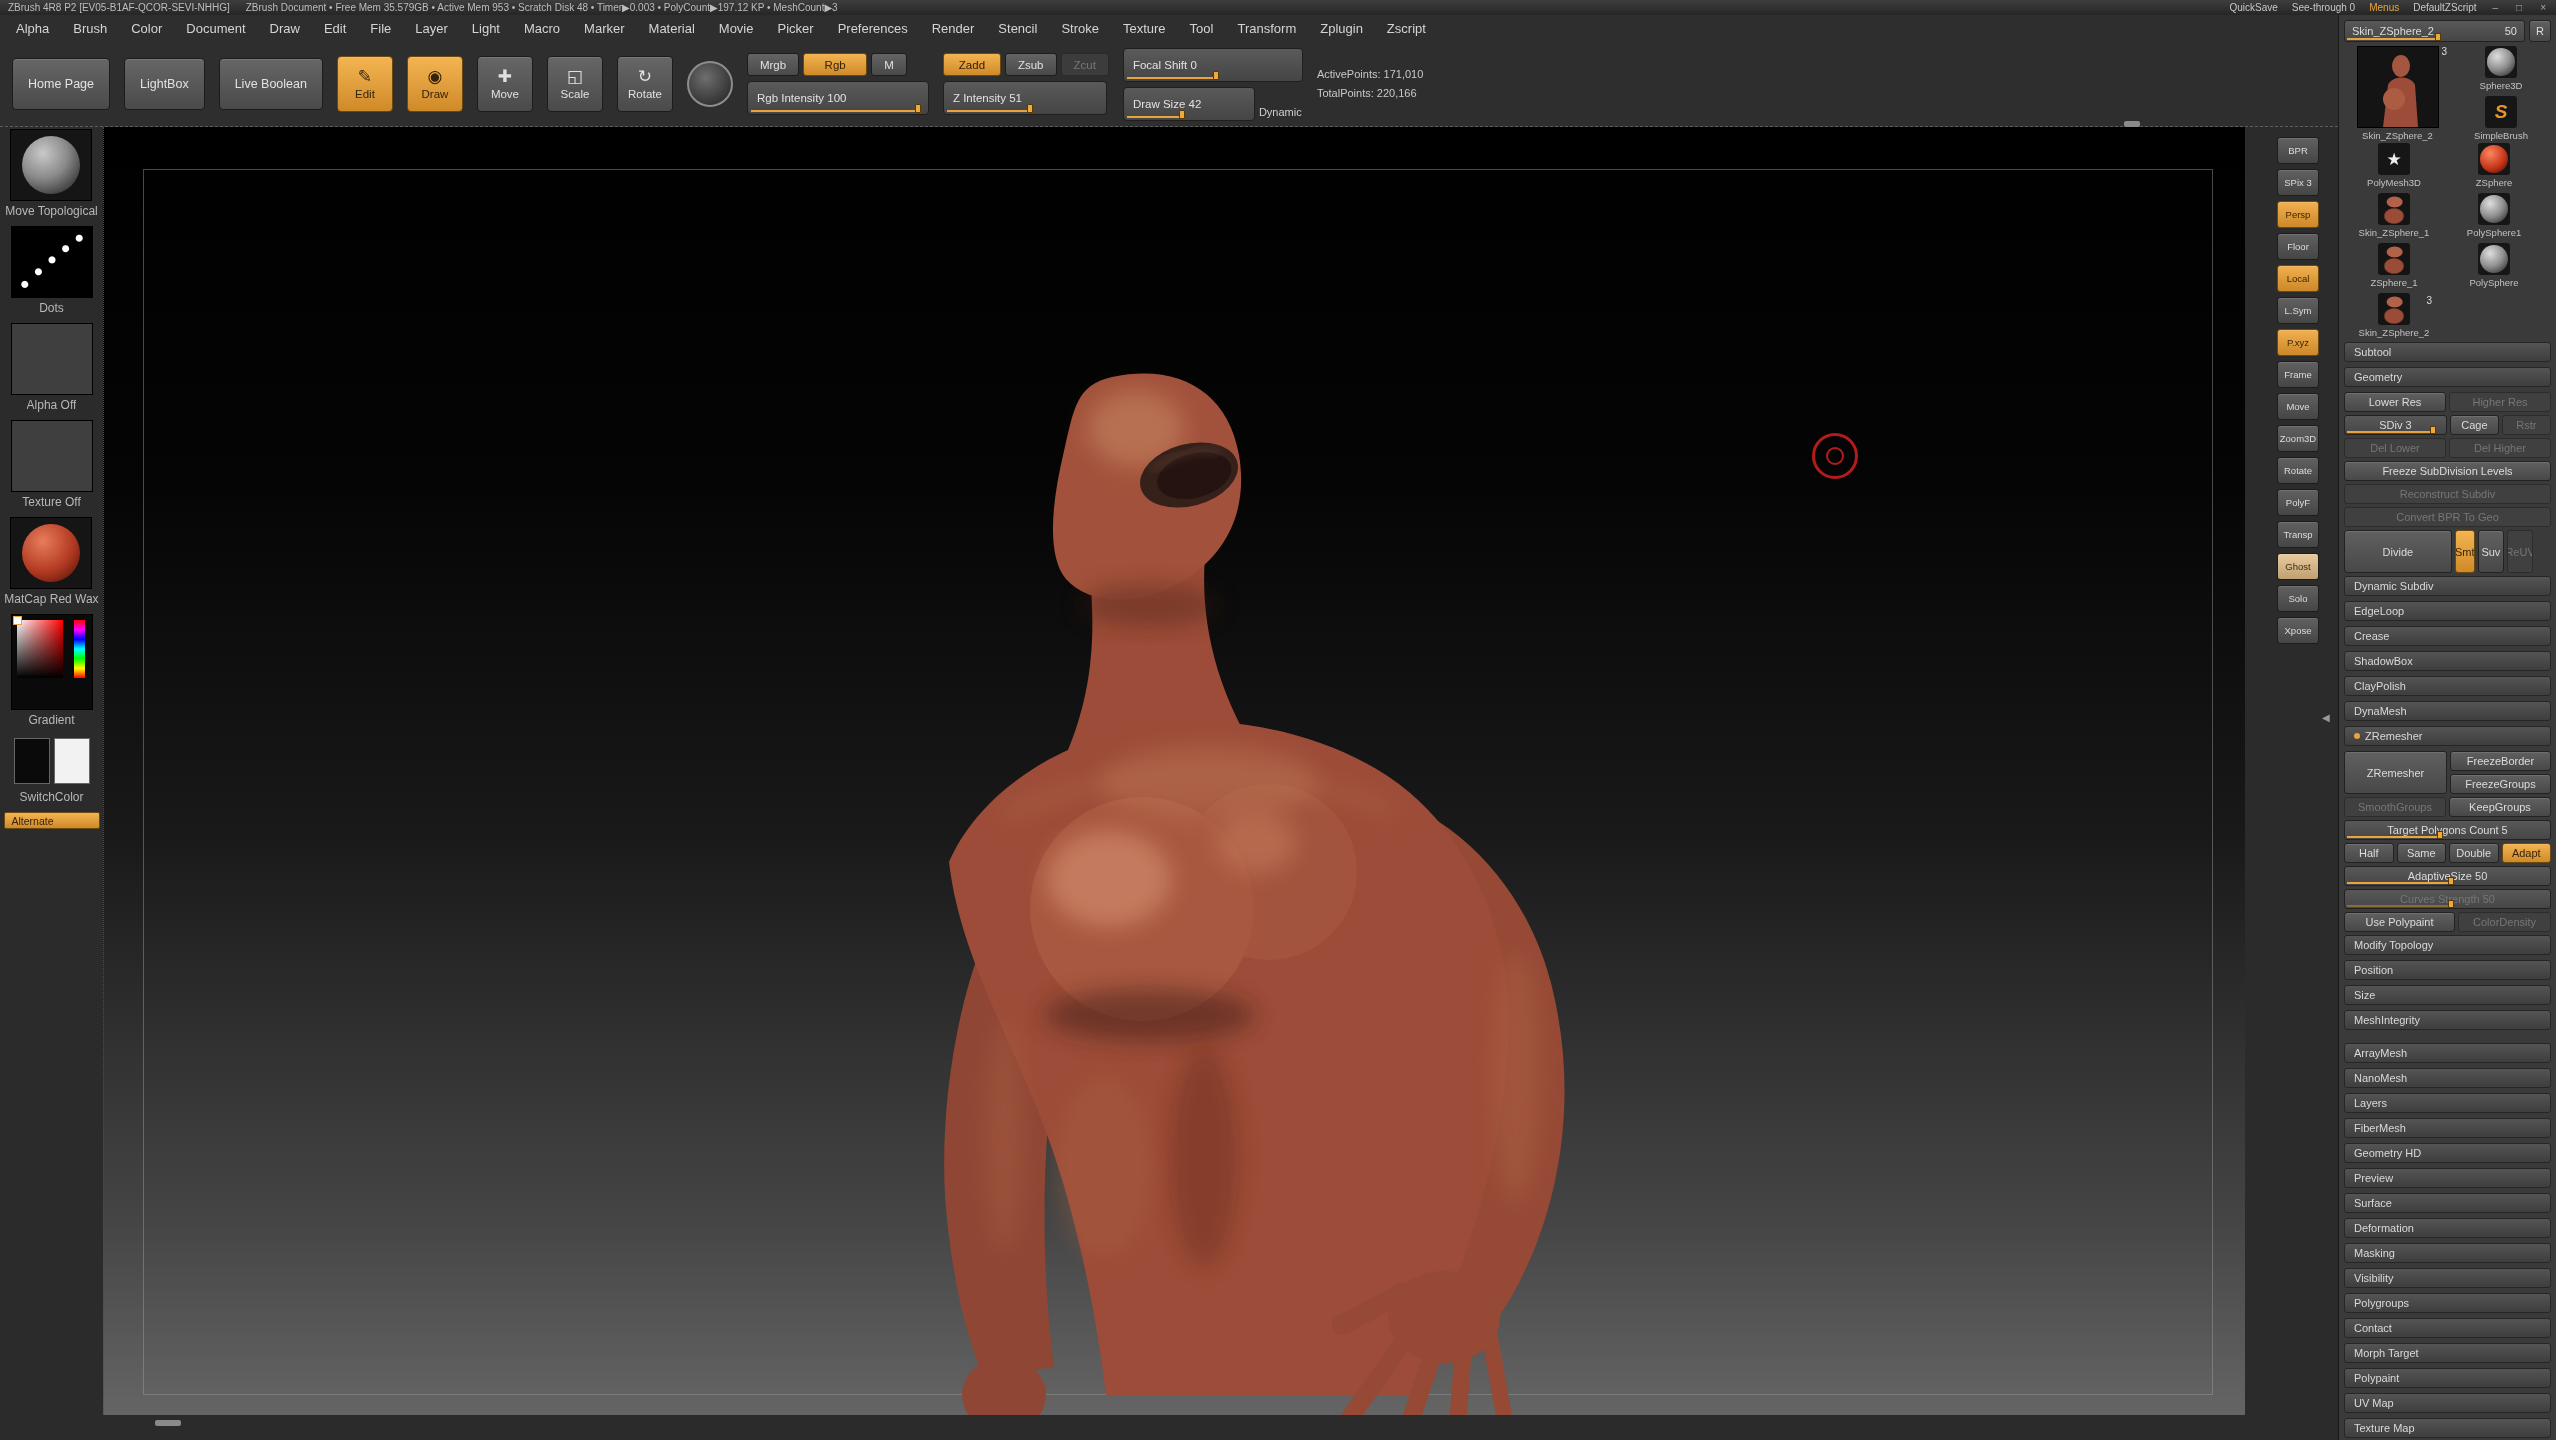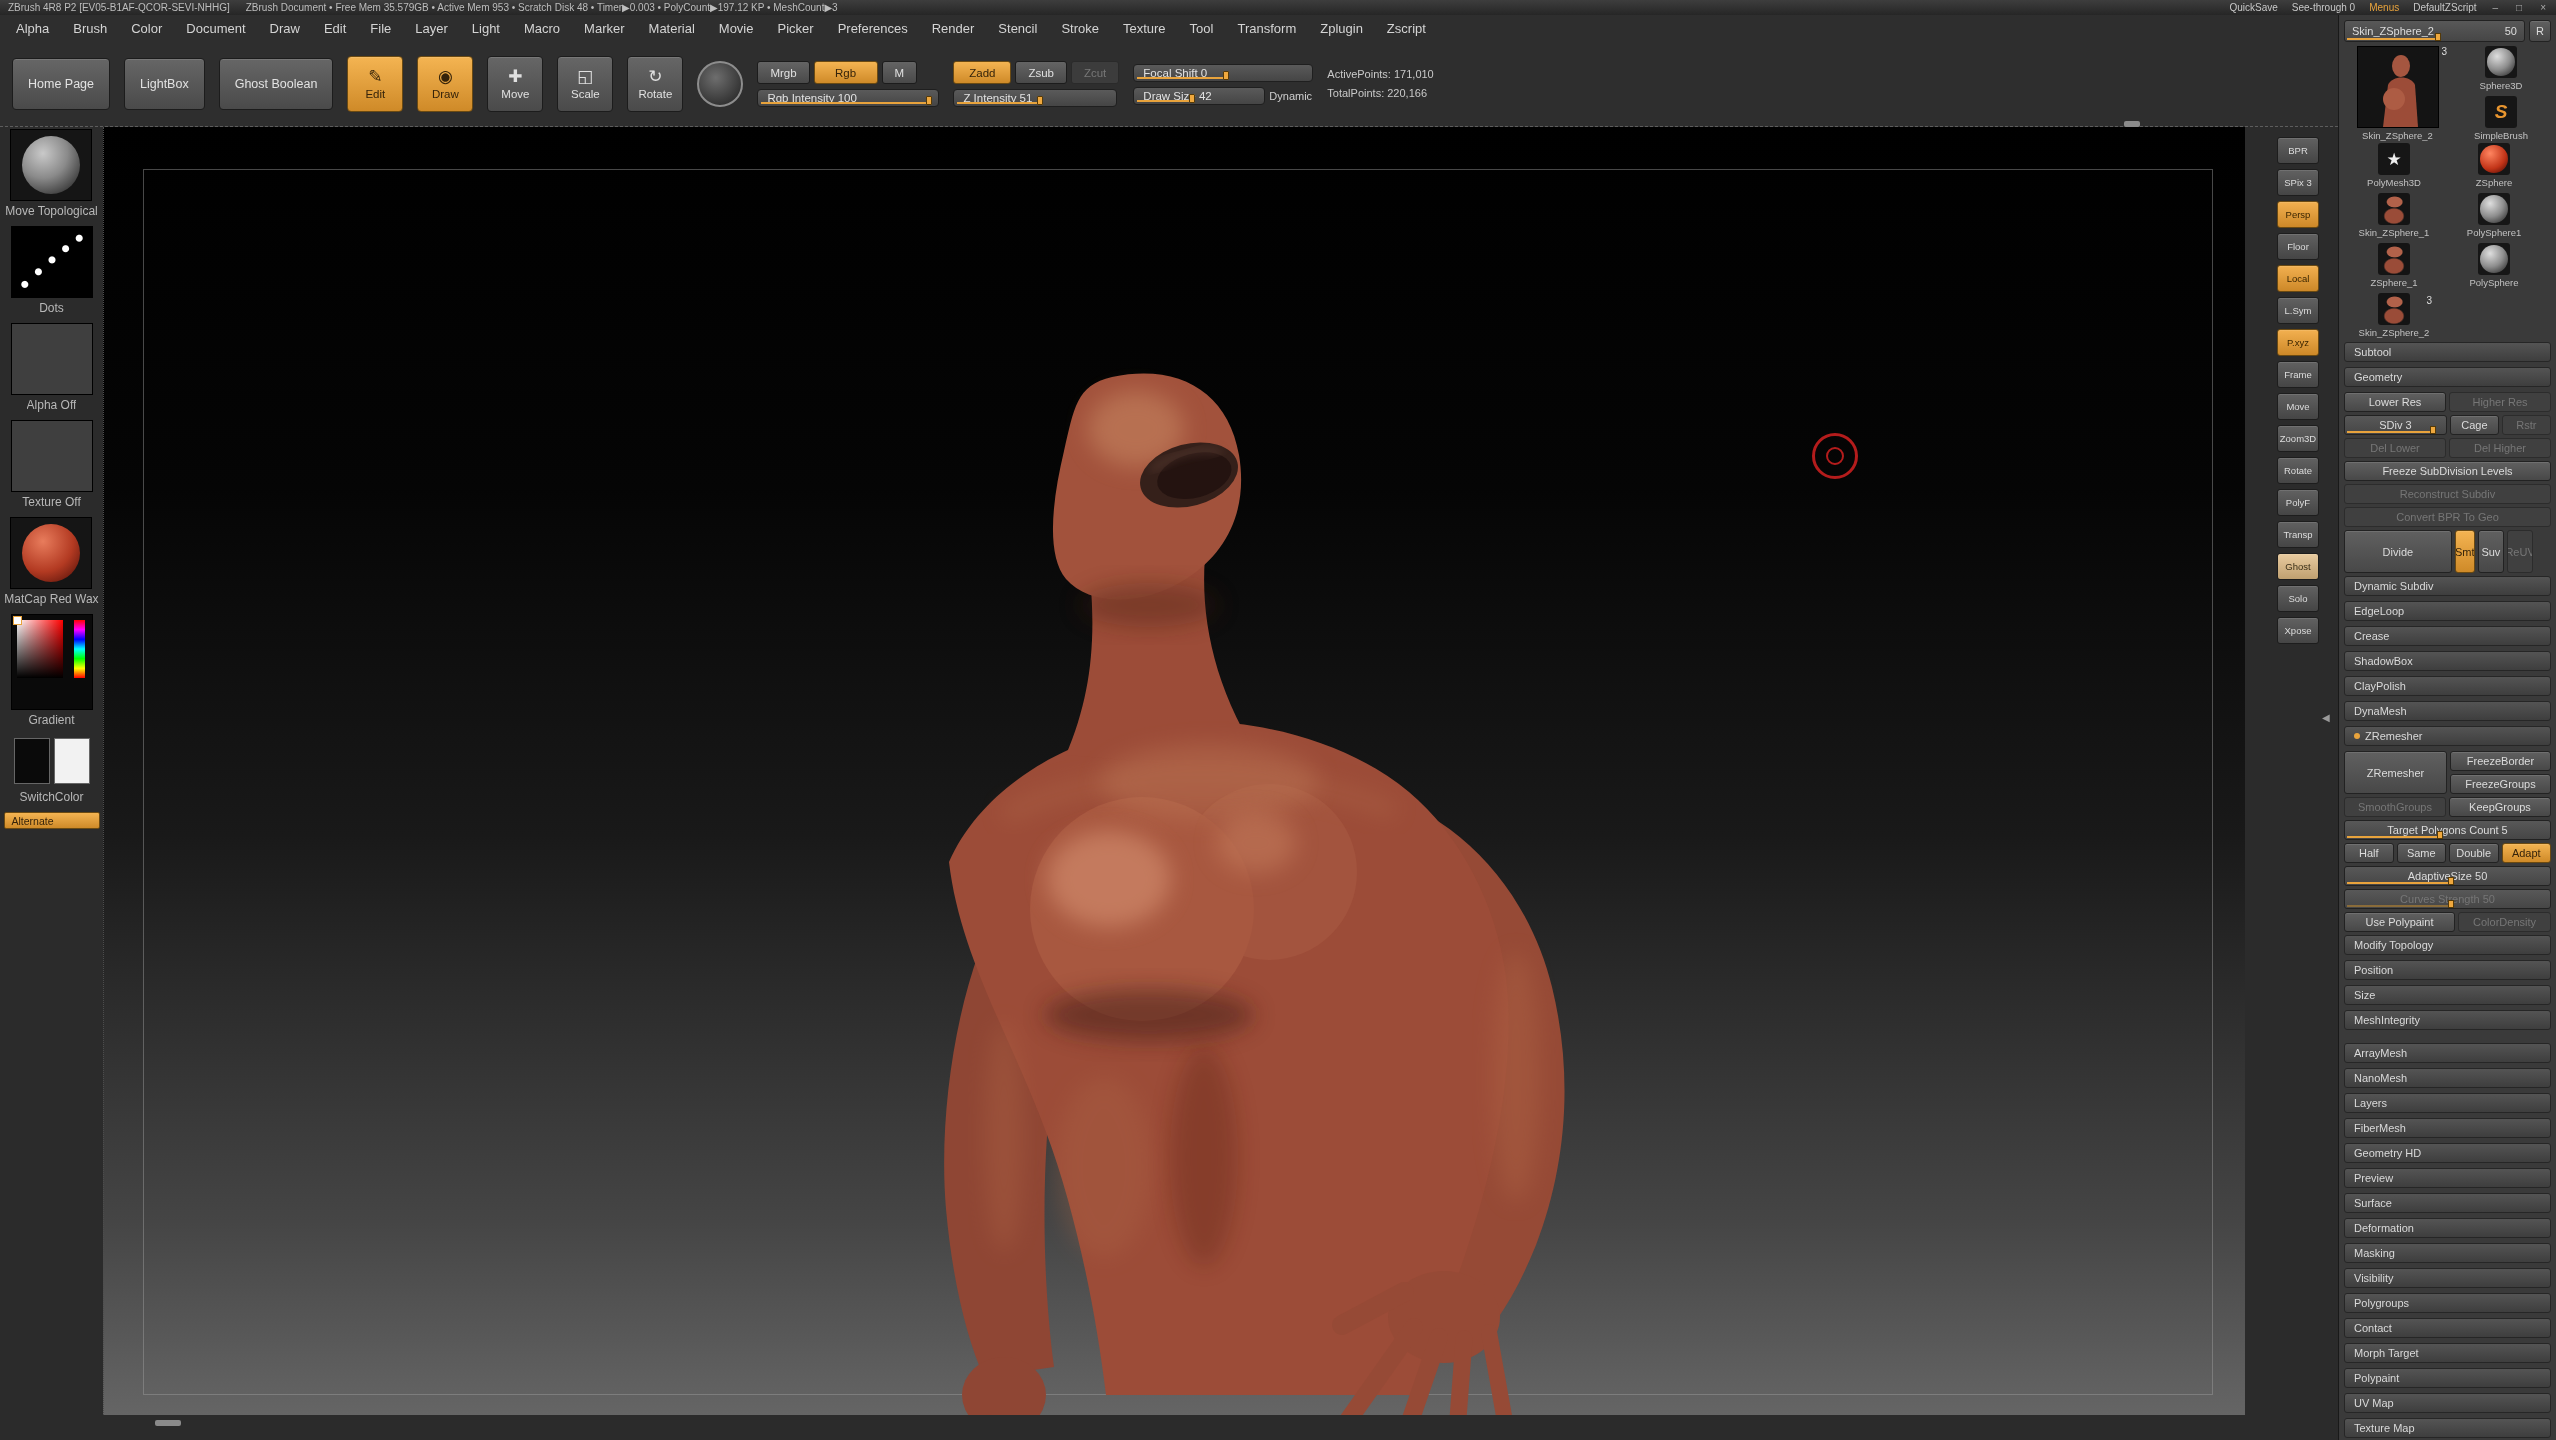--- a/index.html
+++ b/index.html
@@ -36,21 +36,21 @@
   .mode-btn.orange, .tp-btn.orange, .alt-btn { background:linear-gradient(#f4b452,#cf8a28); color:#35230a; border-color:#6b4a12; }
   .brush-preview { width:46px; height:46px; border-radius:50%; border:2px solid #8d8d8d;
     background:radial-gradient(circle at 40% 35%, #6e6e6e, #2e2e2e 80%); }
   .ctrl-col { display:flex; flex-direction:column; gap:5px; }
   .btn-row { display:flex; gap:4px; }
   .sm-btn { height:23px; padding:0 12px; display:flex; align-items:center; justify-content:center;
     background:linear-gradient(#646464,#494949); border:1px solid #1c1c1c; border-radius:3px;
     font-size:11.5px; color:#e0e0e0; }
   .sm-btn.orange { background:linear-gradient(#f4b452,#cf8a28); color:#35230a; border-color:#6b4a12; }
   .sm-btn.dim { background:#3c3c3c; color:#777; border-color:#2a2a2a; }
-  .zslider { position:relative; height:18px; display:flex; align-items:center; padding:0 9px;
+  .zslider { position:relative; height:34px; display:flex; align-items:center; padding:0 9px;
     background:linear-gradient(#5a5a5a,#454545); border:1px solid #1f1f1f; border-radius:4px;
     font-size:11.5px; color:#e2e2e2; white-space:nowrap; }
   .zslider .fill { position:absolute; left:3px; bottom:2px; height:2px; background:#e8a33c; }
   .zslider .knob { position:absolute; bottom:1px; width:6px; height:9px; background:#efa83e;
     border:1px solid #553a08; border-radius:1px; }
   .points { font-size:11px; color:#c9c9c9; line-height:1.7; }
   .dyn-label { font-size:11px; color:#cfcfcf; align-self:flex-end; margin-bottom:3px; }
   .tray-nub { position:absolute; background:#8a8a8a; border-radius:2px; }
 
   
@@ -197,21 +197,21 @@
   <span class="menu-item">Texture</span>
   <span class="menu-item">Tool</span>
   <span class="menu-item">Transform</span>
   <span class="menu-item">Zplugin</span>
   <span class="menu-item">Zscript</span>
 </div>
 
 <div id="toolbar">
   <div class="tall-btn">Home Page</div>
   <div class="tall-btn">LightBox</div>
-  <div class="tall-btn">Ghost Boolean</div>
+  <div class="tall-btn">Live Boolean</div>
 
   <div class="mode-btn orange">
     <span class="mi">✎</span>
     <span>Edit</span>
   </div>
   <div class="mode-btn orange">
     <span class="mi">◉</span>
     <span>Draw</span>
   </div>
   <div class="mode-btn">

